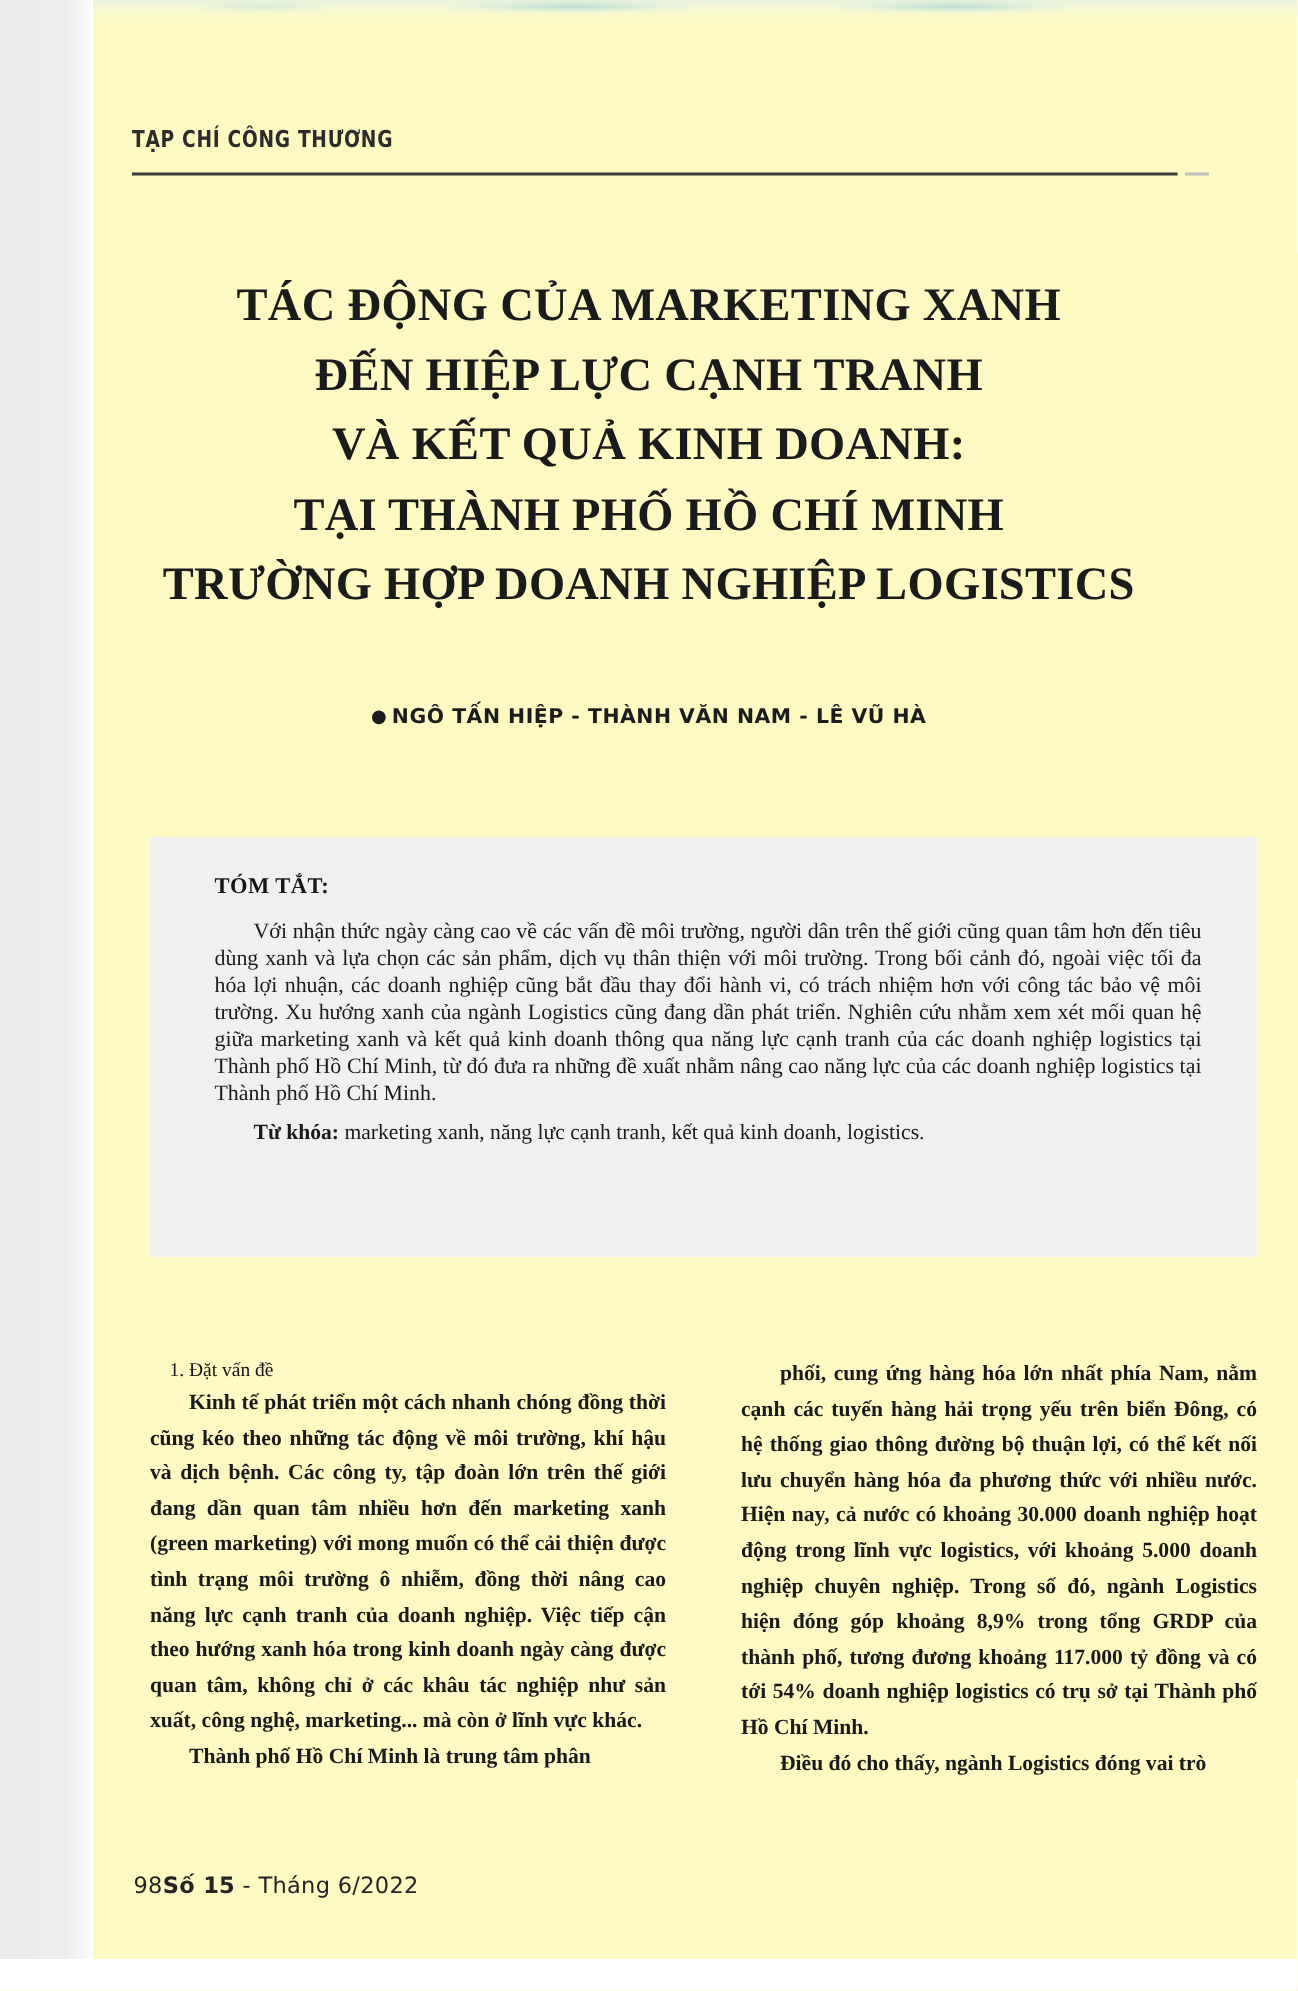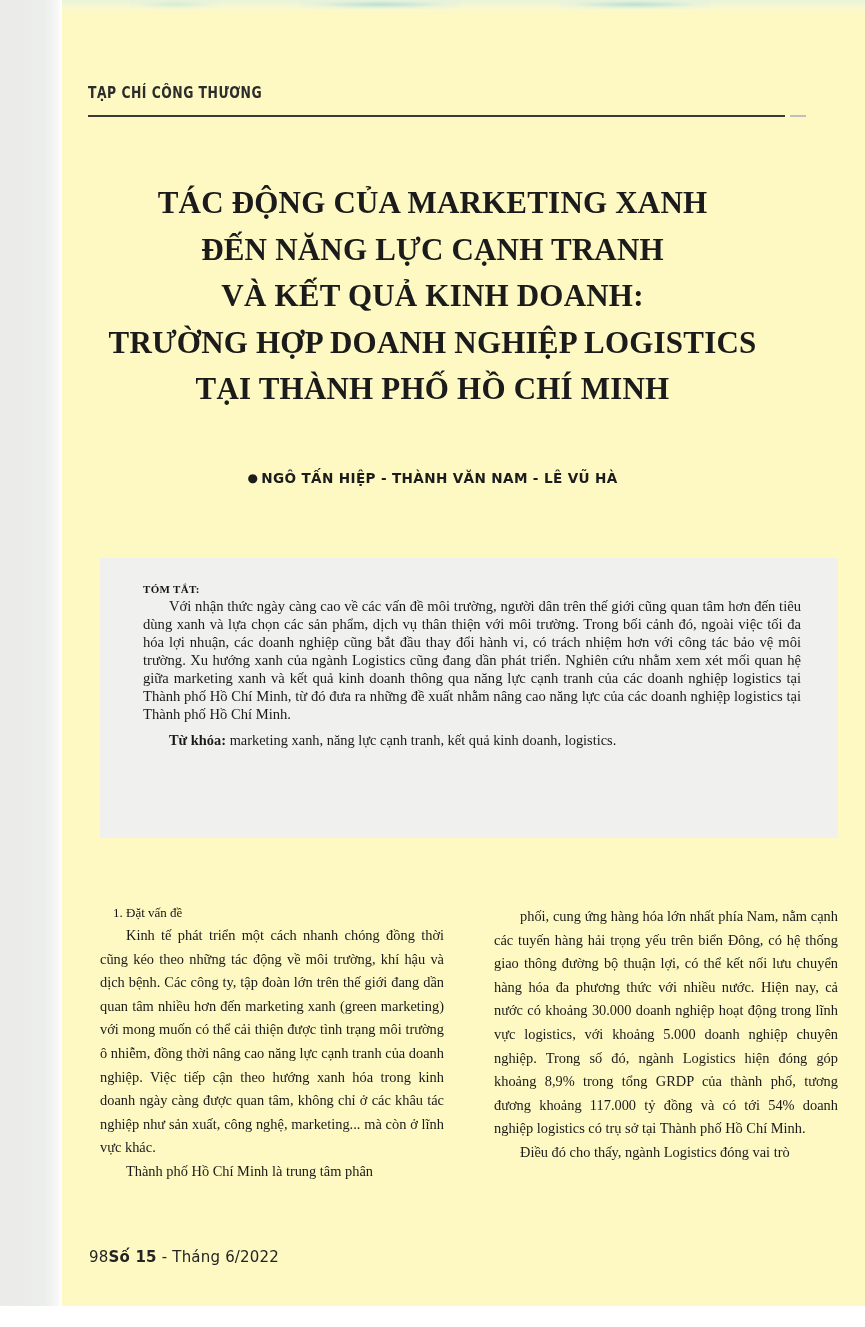--- a/index.html
+++ b/index.html
@@ -122,24 +122,24 @@
     box-sizing: border-box;
   }
   .abstract-inner {
     position: absolute;
     left: 143px; top: 583px;
     width: 658px;
   }
   .abstract-heading {
     font-family: "Liberation Serif", serif;
     font-weight: 700;
-    font-size: 11px;
+    font-size: 15px;
     letter-spacing: 0.3px;
     color: #151515;
-    margin-bottom: 2px;
+    margin-bottom: 12px;
   }
   .abstract-body {
     font-family: "Liberation Serif", serif;
     font-size: 14.6px;
     line-height: 18px;
     color: #1a1a1a;
     text-align: justify;
     text-indent: 26px;
     margin: 0;
   }
@@ -179,20 +179,21 @@
   .body-par {
     font-family: "Liberation Serif", serif;
     font-size: 14.4px;
     line-height: 23.6px;
     color: #1a1a1a;
     text-align: justify;
     text-indent: 26px;
     margin: 0;
     -webkit-hyphens: none;
     hyphens: none;
+    font-weight: bold;
   }
   .body-par + .body-par { margin-top: 0; }
 
   
   .footer {
     position: absolute;
     left: 89px; top: 1248px;
     font-family: "DejaVu Sans", sans-serif;
     font-size: 15px;
     color: #242424;
@@ -221,24 +222,24 @@
   <div class="scan-top-smudge smudge-c"></div>
 
   <div class="masthead">
     <div class="masthead-title">TẠP CHÍ CÔNG THƯƠNG</div>
   </div>
   <div class="masthead-rule"></div>
   <div class="masthead-rule-dash"></div>
 
   <div class="article-title">
     <span class="tl">TÁC ĐỘNG CỦA MARKETING XANH</span>
-    <span class="tl">ĐẾN NĂNG LỰC CẠNH TRANH</span>
+    <span class="tl">ĐẾN HIỆP LỰC CẠNH TRANH</span>
     <span class="tl">VÀ KẾT QUẢ KINH DOANH:</span>
+    <span class="tl">TẠI THÀNH PHỐ HỒ CHÍ MINH</span>
     <span class="tl">TRƯỜNG HỢP DOANH NGHIỆP LOGISTICS</span>
-    <span class="tl">TẠI THÀNH PHỐ HỒ CHÍ MINH</span>
   </div>
 
   <div class="authors">
     <span class="bullet">●</span><span>NGÔ TẤN HIỆP - THÀNH VĂN NAM - LÊ VŨ HÀ</span>
   </div>
 
   <div class="abstract-box"></div>
   <div class="abstract-inner">
     <div class="abstract-heading">TÓM TẮT:</div>
     <p class="abstract-body">Với nhận thức ngày càng cao về các vấn đề môi trường, người dân trên thế giới cũng quan tâm hơn đến tiêu dùng xanh và lựa chọn các sản phẩm, dịch vụ thân thiện với môi trường. Trong bối cảnh đó, ngoài việc tối đa hóa lợi nhuận, các doanh nghiệp cũng bắt đầu thay đổi hành vi, có trách nhiệm hơn với công tác bảo vệ môi trường. Xu hướng xanh của ngành Logistics cũng đang dần phát triển. Nghiên cứu nhằm xem xét mối quan hệ giữa marketing xanh và kết quả kinh doanh thông qua năng lực cạnh tranh của các doanh nghiệp logistics tại Thành phố Hồ Chí Minh, từ đó đưa ra những đề xuất nhằm nâng cao năng lực của các doanh nghiệp logistics tại Thành phố Hồ Chí Minh.</p>

